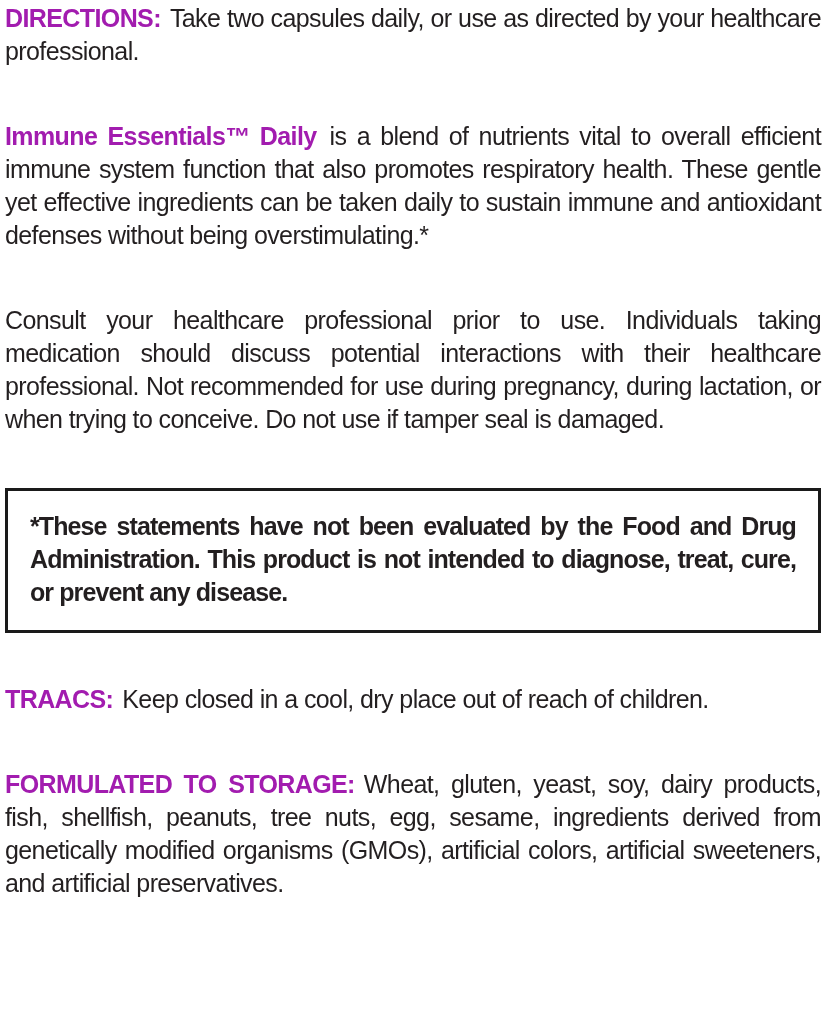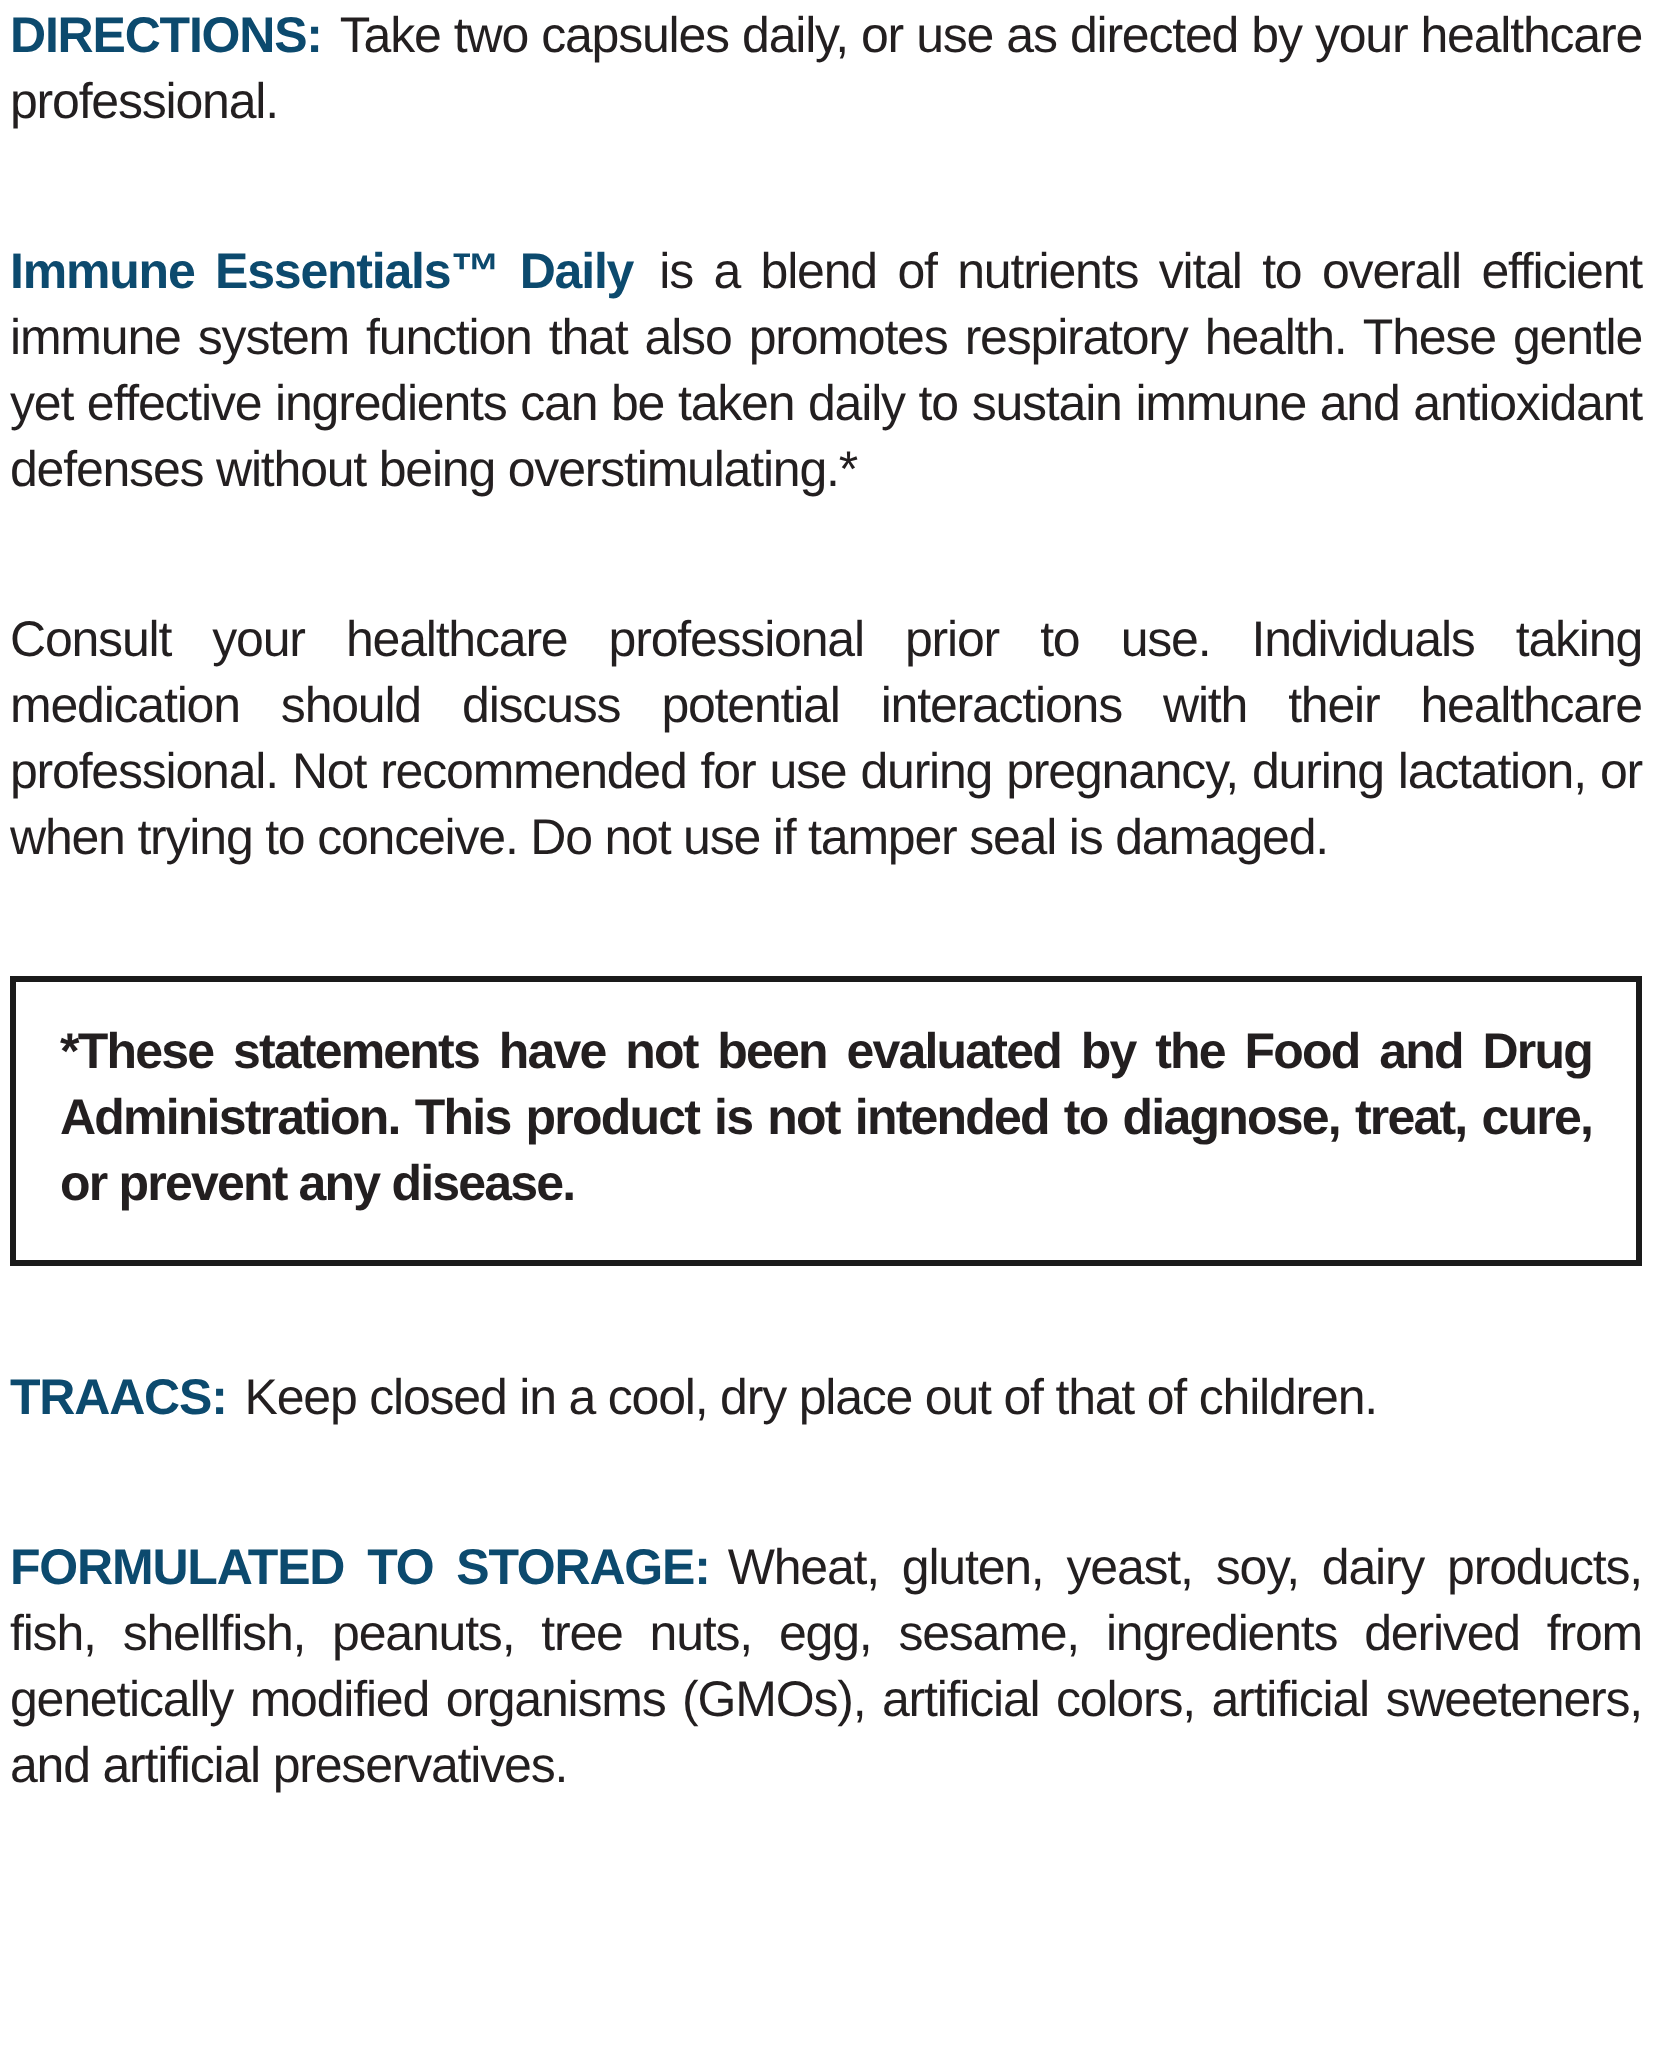--- a/index.html
+++ b/index.html
@@ -21,21 +21,21 @@
     line-height: 33px;
     letter-spacing: -0.6px;
     overflow: hidden;
   }
   .para {
     margin: 0 0 52px 0;
     text-align: justify;
   }
   .para:last-child { margin-bottom: 0; }
   .lead {
-    color: #0c4a6e;
+    color: #a21caf;
     font-weight: bold;
     margin-right: 9px;
   }
   .lead.product-name { margin-right: 13px; }
   .disclaimer-box {
     border: 3px solid #1a1a1a;
     padding: 7px 10px 9px 10px;
     margin: 0 0 50px 0;
   }
   .disclaimer-box .para {
@@ -62,21 +62,21 @@
     <span class="body-text">Consult your healthcare professional prior to use. Individuals taking medication should discuss potential interactions with their healthcare professional. Not recommended for use during pregnancy, during lactation, or when trying to conceive. Do not use if tamper seal is damaged.</span>
   </p>
 
   <div class="disclaimer-box">
     <p class="para">
       <span>*These statements have not been evaluated by the Food and Drug Administration. This product is not intended to diagnose, treat, cure, or prevent any disease.</span>
     </p>
   </div>
 
   <p class="para">
-    <span class="lead">TRAACS:</span><span class="body-text">Keep closed in a cool, dry place out of that of children.</span>
+    <span class="lead">TRAACS:</span><span class="body-text">Keep closed in a cool, dry place out of reach of children.</span>
   </p>
 
   <p class="para">
     <span class="lead">FORMULATED TO STORAGE:</span><span class="body-text">Wheat, gluten, yeast, soy, dairy products, fish, shellfish, peanuts, tree nuts, egg, sesame, ingredients derived from genetically modified organisms (GMOs), artificial colors, artificial sweeteners, and artificial preservatives.</span>
   </p>
 
 
 </main>
 
 </body></html>

